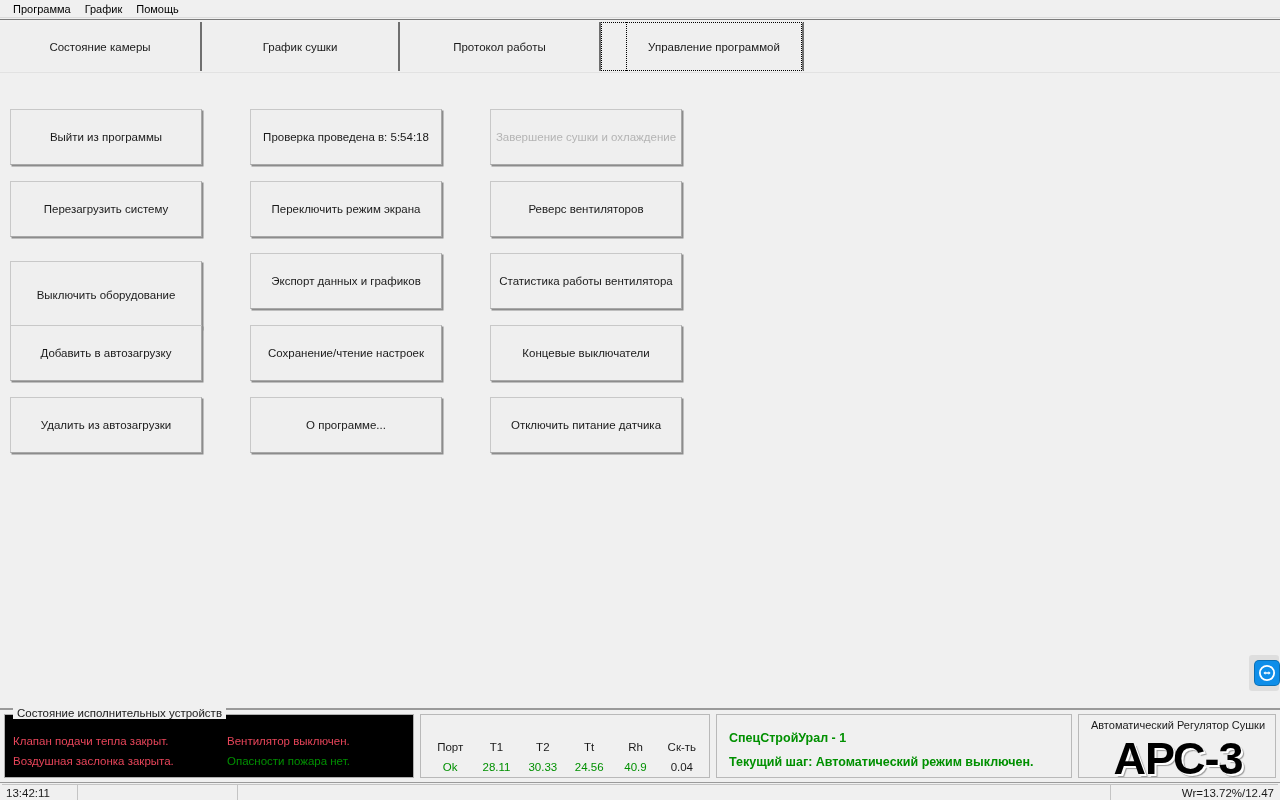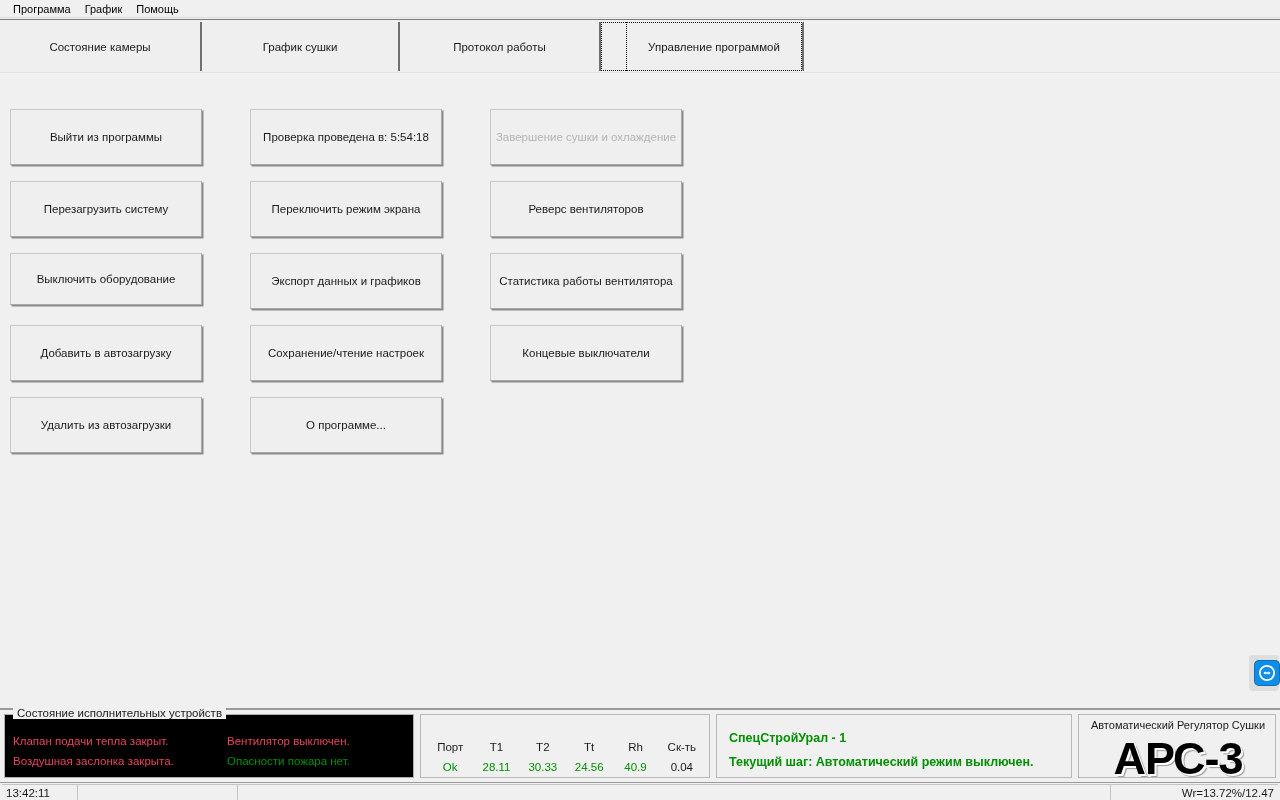--- a/index.html
+++ b/index.html
@@ -292,34 +292,35 @@
       <div class="tab-inner">
         <span>Управление программой</span>
       </div>
     </div>
   </div>
 
   <div class="content">
 
     <div class="btn" style="left:10px; top:36px; width:192px; height:56px;">Выйти из программы</div>
     <div class="btn" style="left:10px; top:108px; width:192px; height:56px;">Перезагрузить систему</div>
-    <div class="btn" style="left:10px; top:180px; width:192px; height:52px;">Выключить оборудование</div>
+    <div class="btn" style="left:10px; top:188px; width:192px; height:68px;">Выключить оборудование</div>
     <div class="btn" style="left:10px; top:252px; width:192px; height:56px;">Добавить в автозагрузку</div>
     <div class="btn" style="left:10px; top:324px; width:192px; height:56px;">Удалить из автозагрузки</div>
 
     <div class="btn" style="left:250px; top:36px; width:192px; height:56px;">Проверка проведена в: 5:54:18</div>
     <div class="btn" style="left:250px; top:108px; width:192px; height:56px;">Переключить режим экрана</div>
     <div class="btn" style="left:250px; top:180px; width:192px; height:56px;">Экспорт данных и графиков</div>
     <div class="btn" style="left:250px; top:252px; width:192px; height:56px;">Сохранение/чтение настроек</div>
     <div class="btn" style="left:250px; top:324px; width:192px; height:56px;">О программе...</div>
 
     <div class="btn disabled" style="left:490px; top:36px; width:192px; height:56px;">Завершение сушки и охлаждение</div>
     <div class="btn" style="left:490px; top:108px; width:192px; height:56px;text-align:right;">Реверс вентиляторов</div>
     <div class="btn" style="left:490px; top:180px; width:192px; height:56px;">Статистика работы вентилятора</div>
     <div class="btn" style="left:490px; top:252px; width:192px; height:56px;">Концевые выключатели</div>
+    <div class="btn" style="left:490px; top:324px; width:192px; height:56px;">Отключить питание датчика</div>
   </div>
 
   <div class="tv-shadow"></div>
   <div class="tv-icon">
     <svg width="18" height="18" viewBox="0 0 24 24" aria-hidden="true">
       <circle cx="12" cy="12" r="9.5" fill="none" stroke="#ffffff" stroke-width="2.4"></circle>
       <path d="M7.2 12 L9.9 9.6 L9.9 11.1 L14.1 11.1 L14.1 9.6 L16.8 12 L14.1 14.4 L14.1 12.9 L9.9 12.9 L9.9 14.4 Z" fill="#ffffff"></path>
     </svg>
   </div>
 

